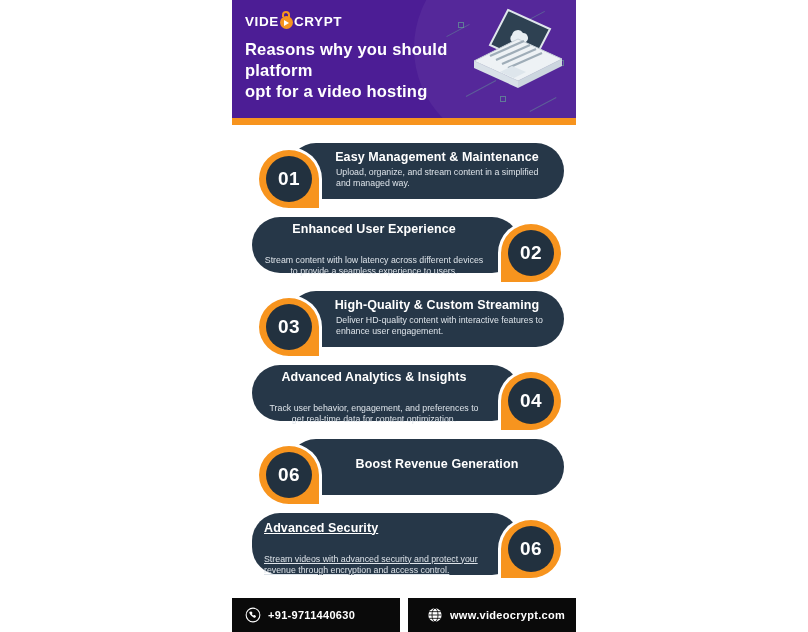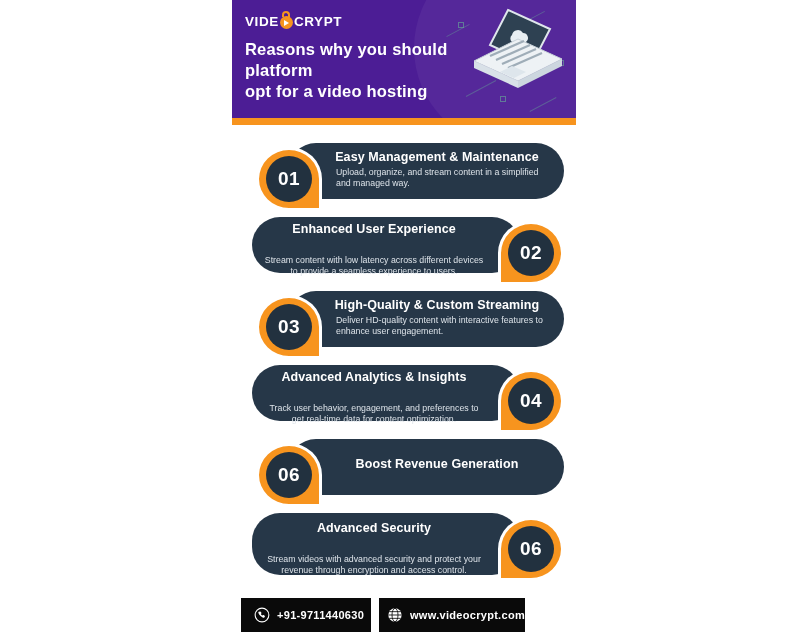--- a/index.html
+++ b/index.html
@@ -45,24 +45,24 @@
   .row-left  .badge{left:12px;border-radius:50% 50% 0 50%;}
   .row-right .badge{right:0;border-radius:50% 50% 50% 0;}
   .badge-circle{position:absolute;left:50%;top:50%;transform:translate(-50%,-50%);width:46px;height:46px;
                 background:#22313F;border-radius:50%;display:flex;align-items:center;justify-content:center;
                 color:#ffffff;font-weight:bold;font-size:19px;letter-spacing:0.5px;}
   .title{font-size:12.5px;font-weight:bold;margin-bottom:3px;white-space:nowrap;letter-spacing:0.1px;}
   .desc{font-size:8.8px;line-height:11px;color:#dde3e9;}
   .al-center .title,.al-center .desc{text-align:center;}
   .al-left .title{text-align:center;}
   .al-left .desc{text-align:left;padding-left:12px;}
-  .al-right .title,.al-right .desc{text-align:center;}
+  .al-right .title,.al-right .desc{text-align:left;text-decoration:underline;}
 
   
-  .footer{position:absolute;left:9px;bottom:0;width:284px;height:34px;display:flex;gap:8px;}
+  .footer{position:absolute;left:0;bottom:0;width:344px;height:34px;display:flex;gap:8px;}
   .footer-bar{background:#0a0a0a;height:100%;box-sizing:border-box;width:168px;display:flex;align-items:center;
               color:#ffffff;font-weight:bold;font-size:11px;letter-spacing:0.3px;padding-left:8px;}
   .footer-bar.left{padding-left:13px;}
   .footer-bar.right{justify-content:center;}
   .f-icon{width:16px;height:16px;margin-right:7px;flex:0 0 auto;}
 </style>
 </head>
 <body>
 
 <div class="canvas">

